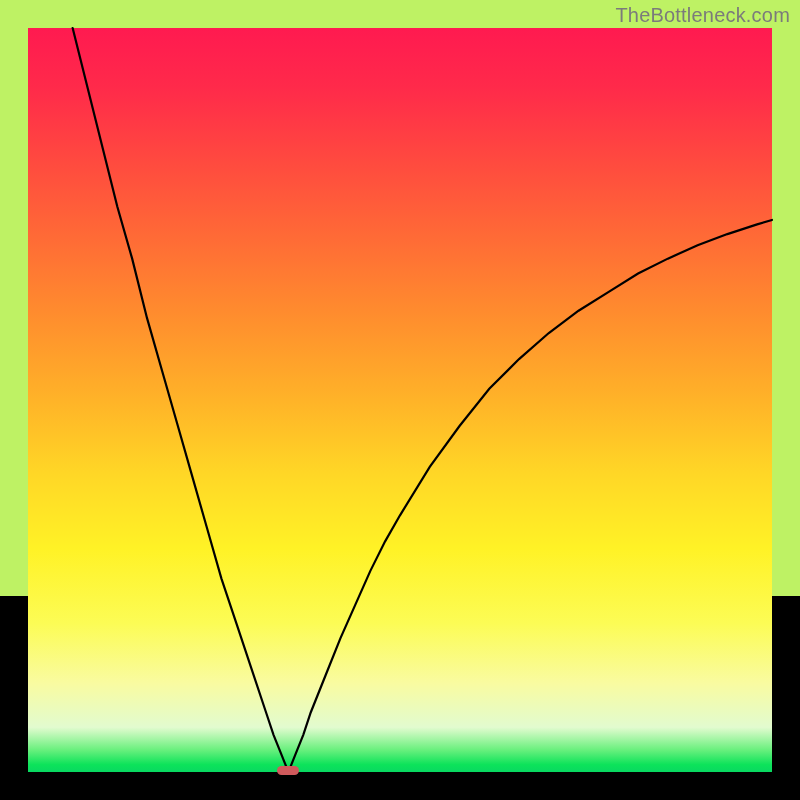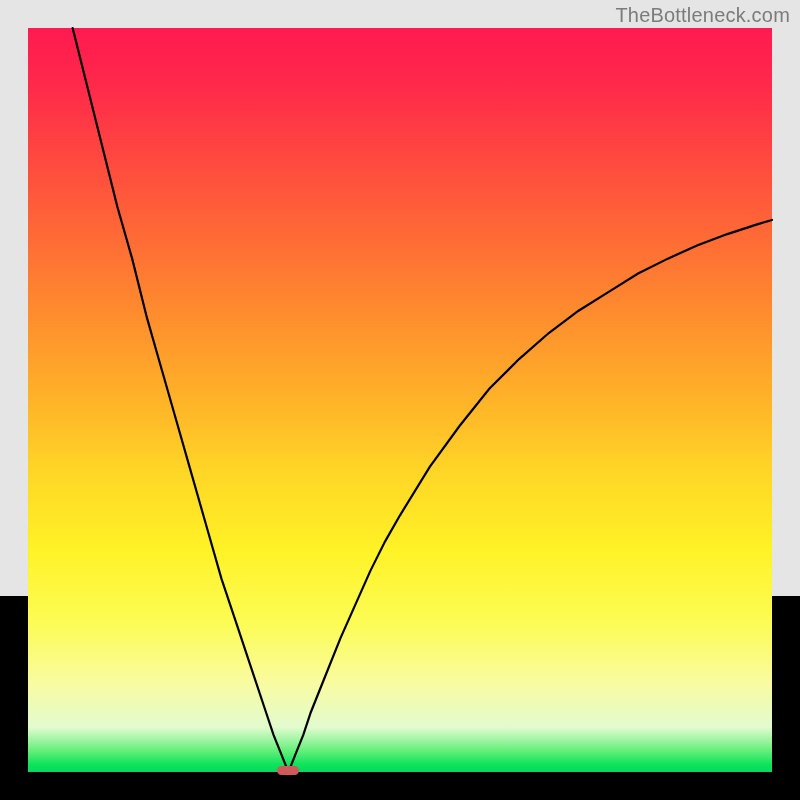--- a/index.html
+++ b/index.html
@@ -10,21 +10,21 @@
     background: #000;
     font-family: Arial, Helvetica, sans-serif;
     overflow: hidden;
   }
   .frame {
     position: absolute;
     left: 0;
     top: 0;
     width: 800px;
     height: 596px;
-    background: #e5e5e5;
+    background: #bef264;
   }
   .plot {
     position: absolute;
     left: 28px;
     top: 28px;
     width: 744px;
     height: 744px;
     background: linear-gradient(to bottom,
       #ff1a50 0%,
       #ff2a4a 8%,

